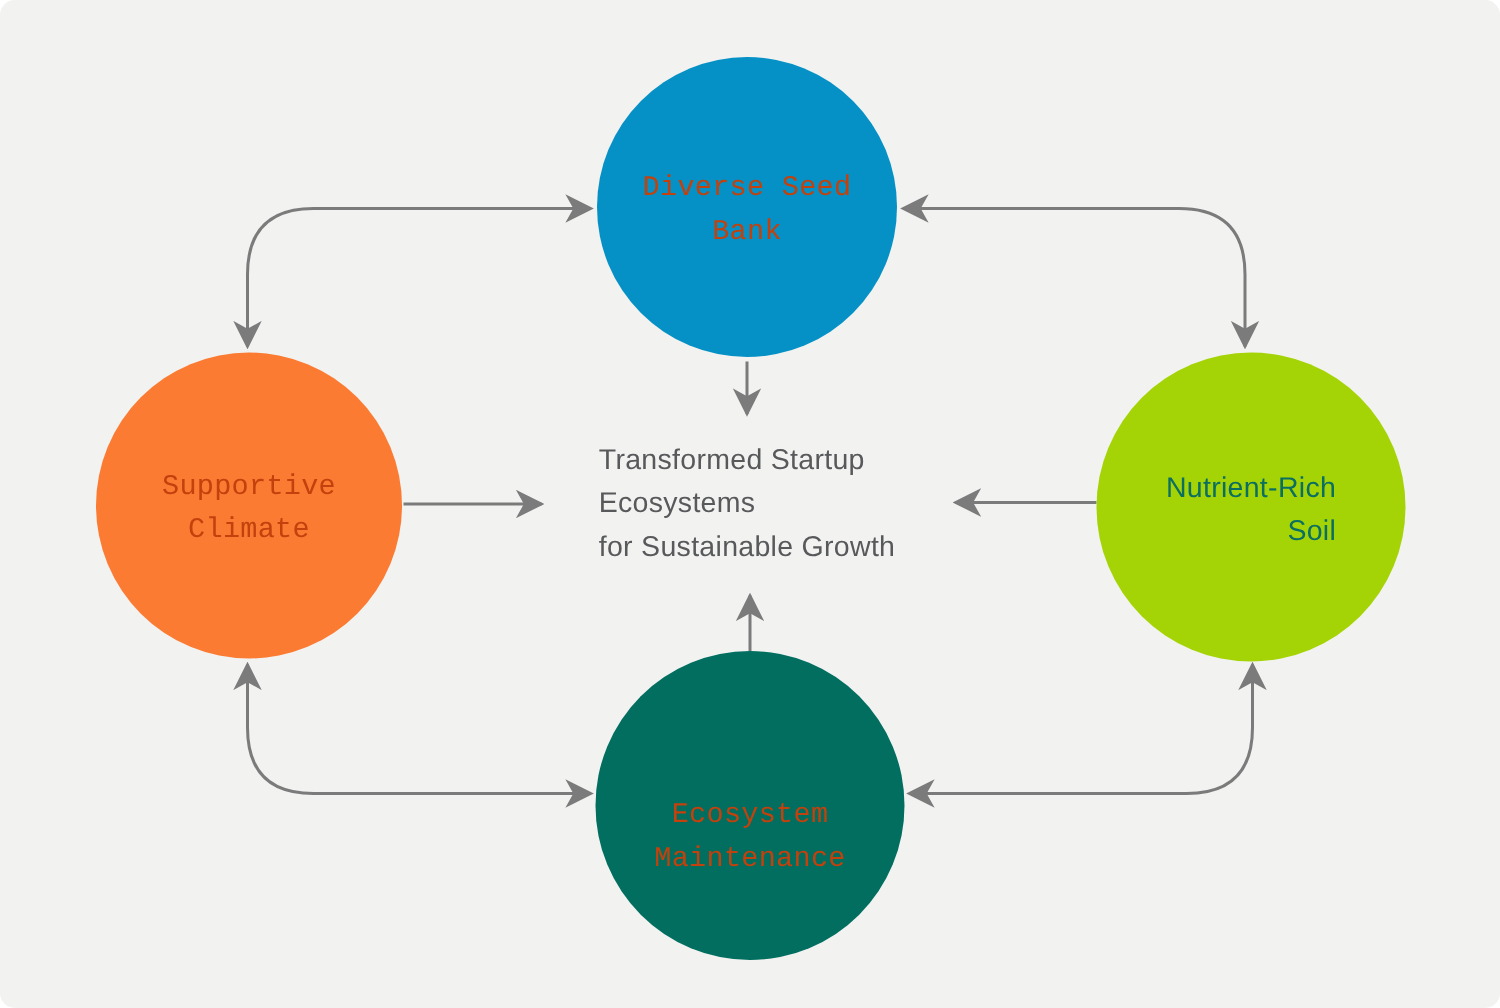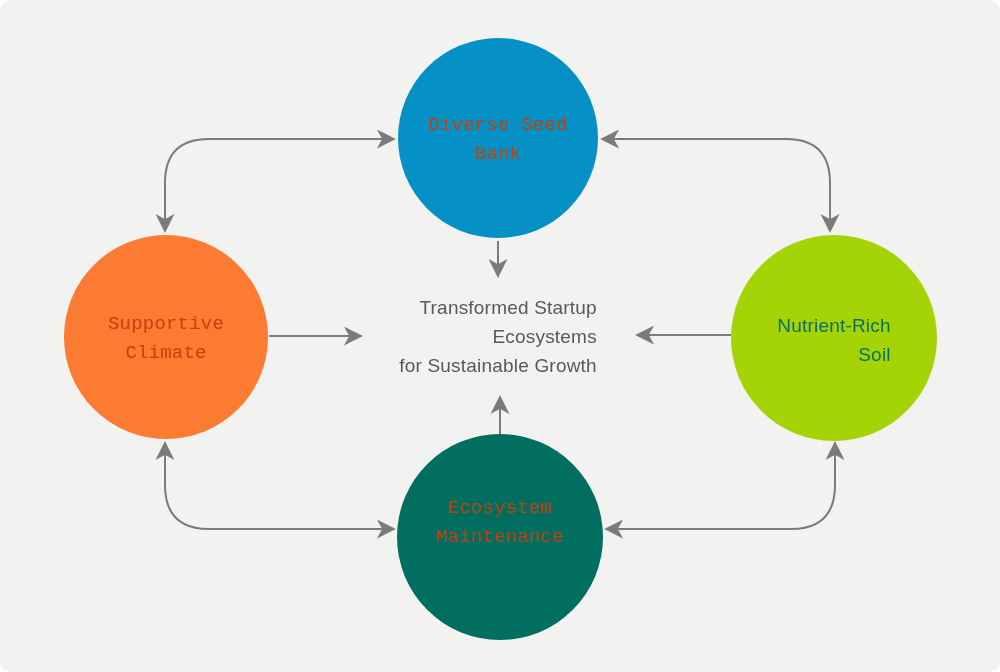--- a/index.html
+++ b/index.html
@@ -29,21 +29,21 @@
     line-height: 29px;
     letter-spacing: 0.2px;
     white-space: pre-line;
     pointer-events: none;
   }
   .label-white { color: #c2410c; font-family: Liberation Mono, monospace; }
   .label-green { color: #0a6e60; text-align: right; }
   .center-label {
     position: absolute;
     transform: translate(-50%, -50%);
-    text-align: right;
+    text-align: left;
     font-size: 19px;
     line-height: 29px;
     letter-spacing: 0.2px;
     white-space: pre-line;
     color: #58595b;
     pointer-events: none;
   }
 </style>
 </head>
 <body>
@@ -74,20 +74,20 @@
     <circle cx="834" cy="338" r="103" fill="#a5d406"></circle>
     <circle cx="500" cy="537" r="103" fill="#016e60"></circle>
   </svg>
 
   <div class="node-label label-white" style="left:498px; top:140px;">Diverse Seed
 Bank</div>
   <div class="node-label label-white" style="left:166px; top:339px;">Supportive
 Climate</div>
   <div class="node-label label-green" style="left:834px; top:340px;">Nutrient-Rich
 Soil</div>
-  <div class="node-label label-white" style="left:500px; top:523px;">Ecosystem
+  <div class="node-label label-white" style="left:500px; top:558px;">Ecosystem
 Maintenance</div>
 
   <div class="center-label" style="left:498px; top:336px;">Transformed Startup
 Ecosystems
 for Sustainable Growth</div>
 
 </div>
 
 </body></html>

